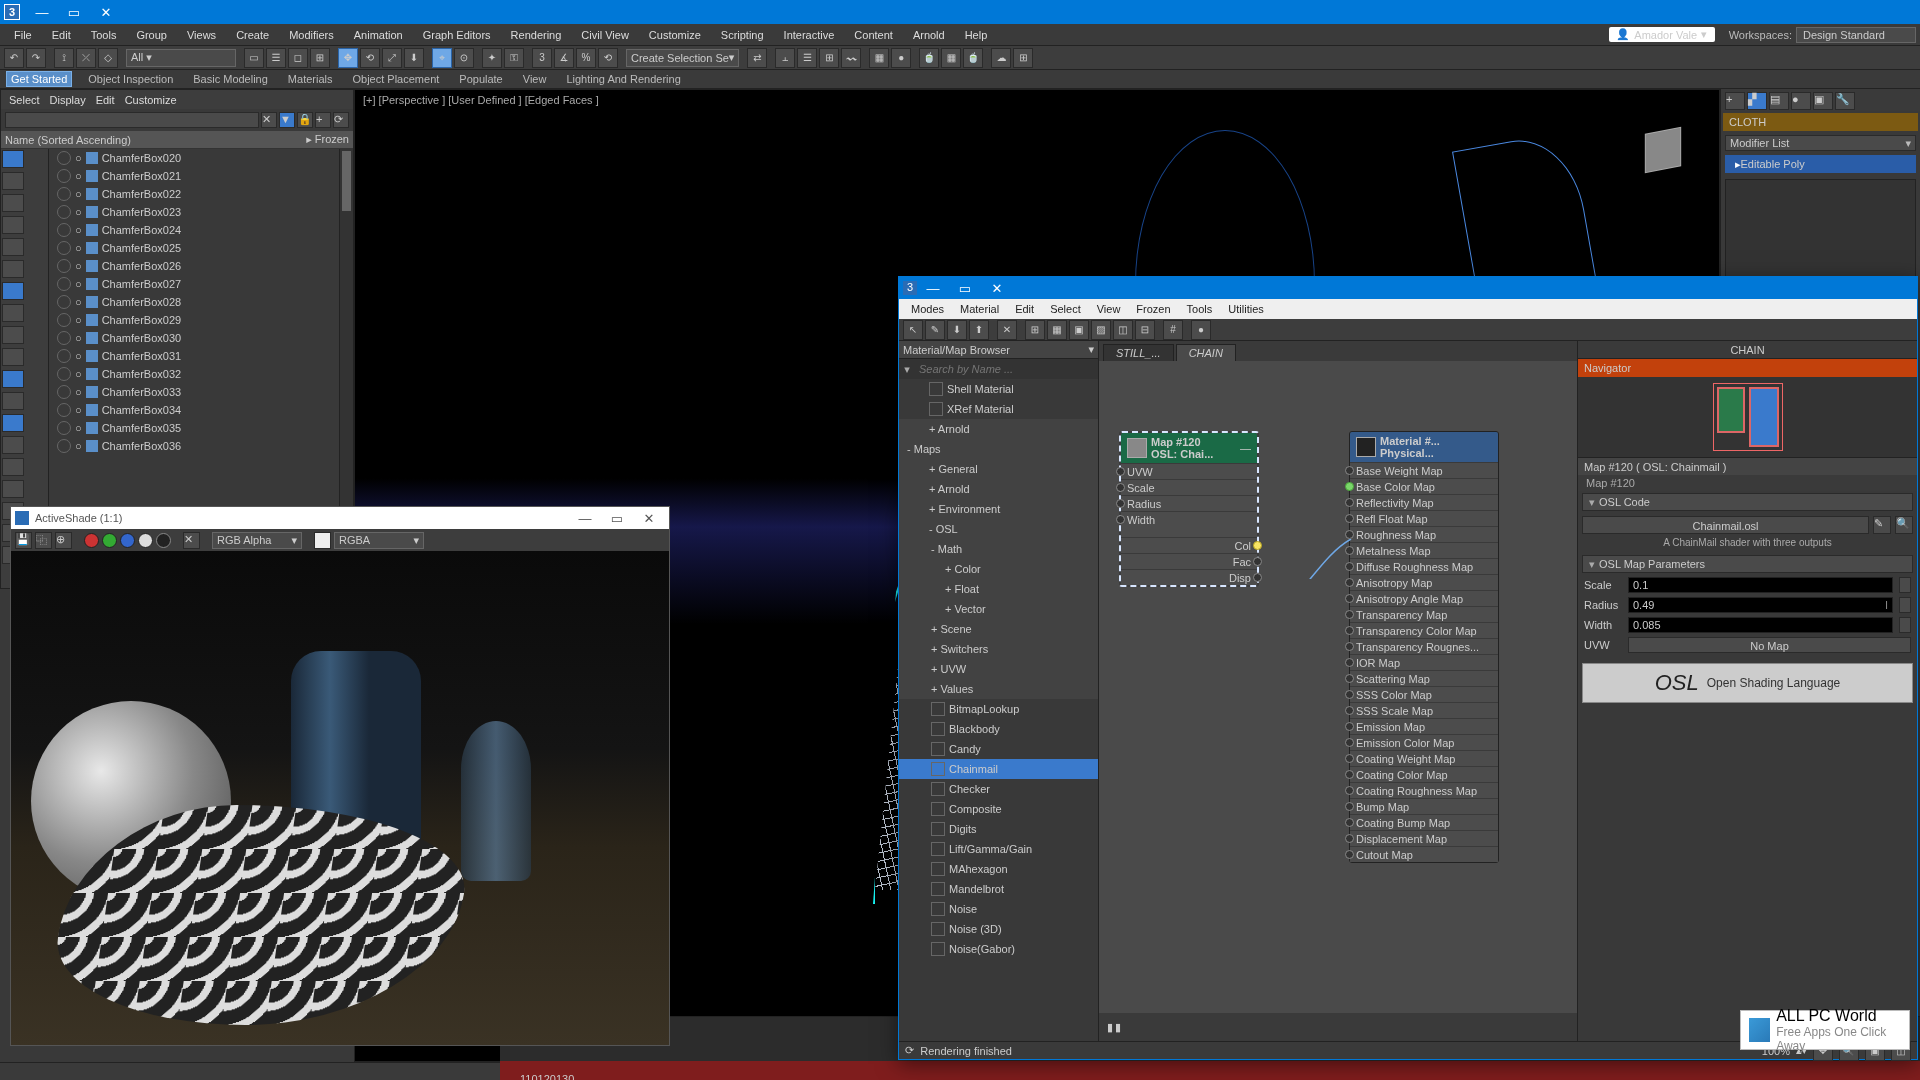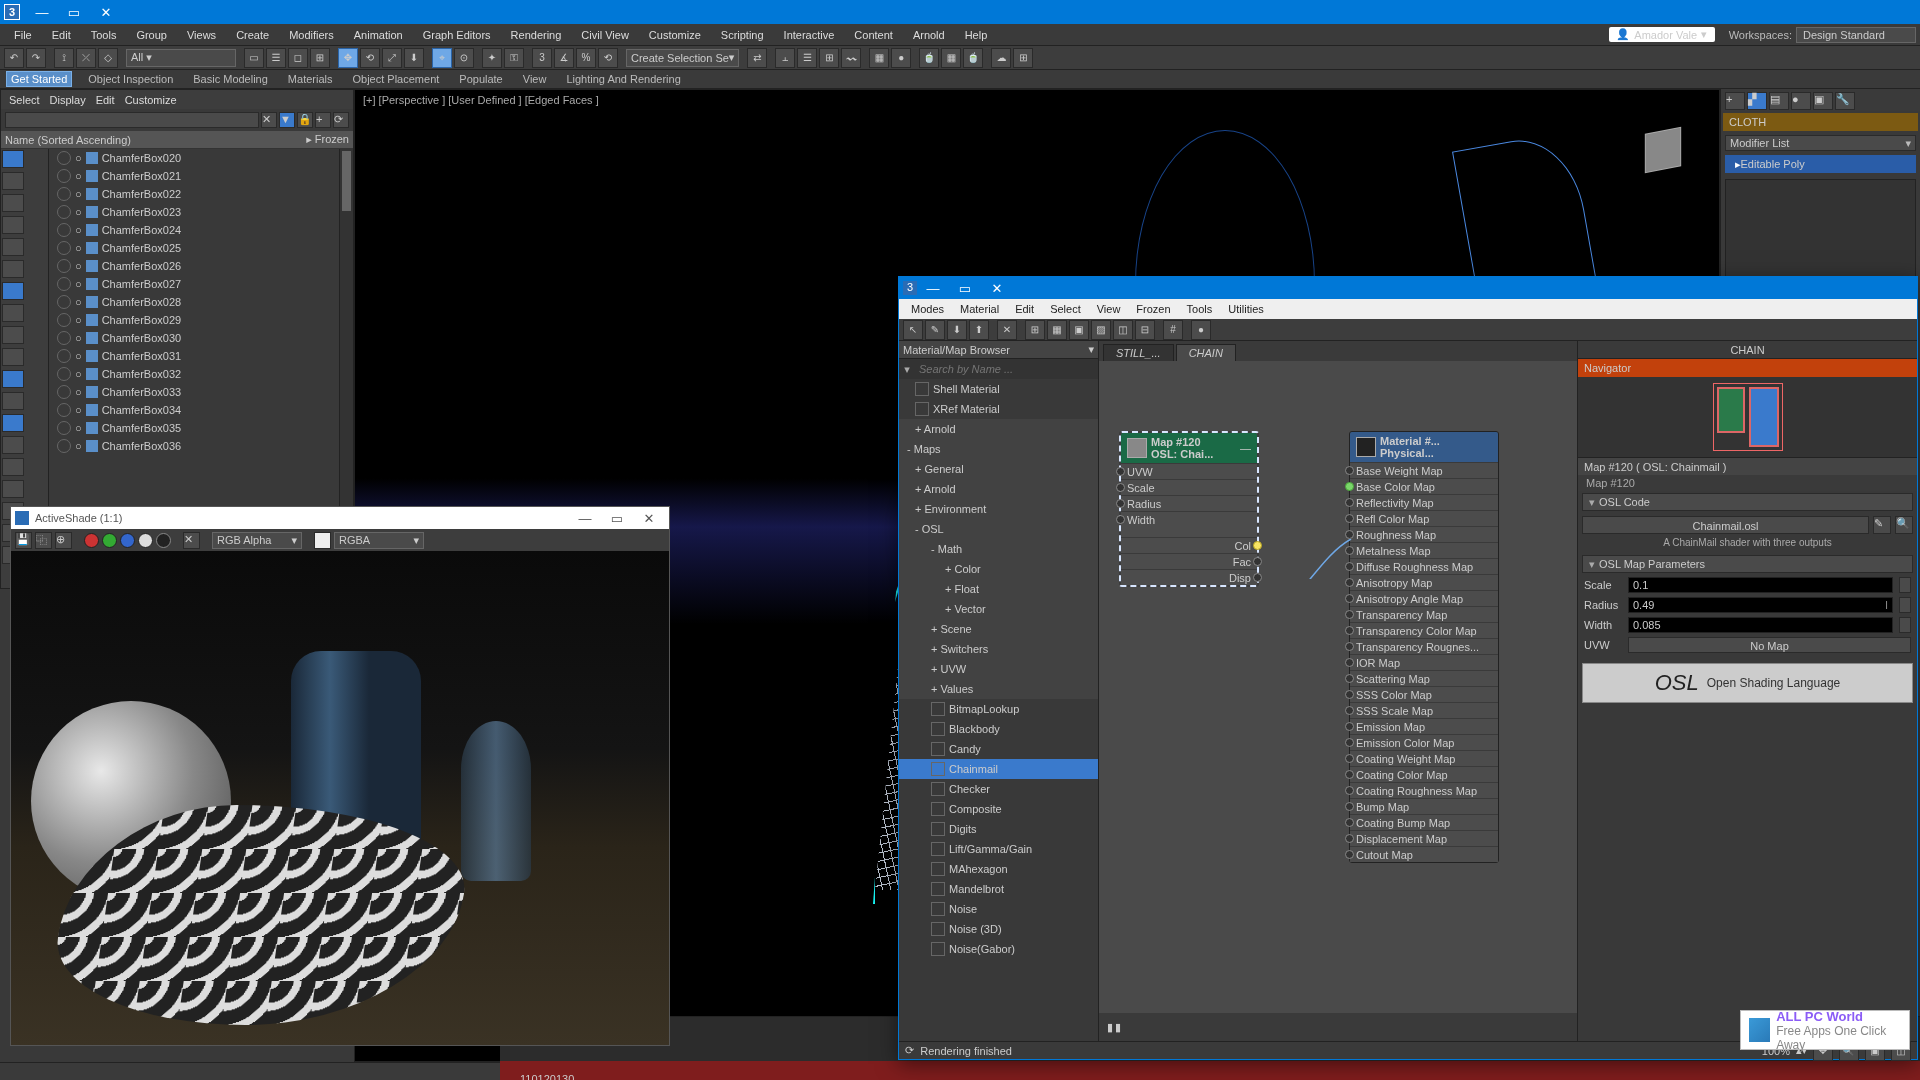--- a/index.html
+++ b/index.html
@@ -104,21 +104,21 @@
 .slate-main{flex:1;display:flex;overflow:hidden}
 
 .browser{width:200px;background:#393939;border-right:1px solid #222;display:flex;flex-direction:column}
 .browser-head{height:18px;background:#444;display:flex;align-items:center;padding:0 4px;border-bottom:1px solid #222}
 .browser-search{height:20px;background:#333;display:flex;align-items:center}
 .browser-search .tw{width:16px;text-align:center;color:#aaa}
 .browser-search input{flex:1;background:#333;border:none;color:#999;font-style:italic;padding:0 4px}
 .browser-list{flex:1;overflow-y:auto;overflow-x:hidden}
 .br{height:20px;display:flex;align-items:center;padding-left:8px;gap:4px}
 .br .sw{width:14px;height:14px;border:1px solid #666}
-.br.ind1{padding-left:16px}
+.br.ind1{padding-left:30px}
 .br.ind2{padding-left:32px}
 .br.ind3{padding-left:46px}
 .br.hdr{background:#424242}
 .br.sel{background:#3a7acc;color:#fff}
 
 .graph{flex:1;background:#4a4a4a;position:relative;display:flex;flex-direction:column}
 .graph-tabs{height:20px;background:#3a3a3a;display:flex;align-items:flex-end;gap:2px;padding:0 4px}
 .gtab{padding:2px 12px;background:#333;border:1px solid #222;border-bottom:none;font-style:italic}
 .gtab.on{background:#4a4a4a}
 .graph-canvas{flex:1;position:relative;background:#4a4a4a}
@@ -159,21 +159,21 @@
 .sock.y{background:#f7e463;border-color:#b7a423}
 .sock.g{background:#7ad66a;border-color:#4aa63a}
 .node.map{left:20px;top:70px;width:140px;border:2px dashed #d8e6ff}
 .node.mat{left:250px;top:70px;width:150px}
 .wire{position:absolute;pointer-events:none}
 .slate-status{height:18px;background:#3a3a3a;display:flex;align-items:center;padding:0 6px;gap:6px;color:#bbb;border-top:1px solid #222}
 
 .statusbar{position:absolute;left:0;right:0;bottom:0;height:18px;background:#3a3a3a;border-top:1px solid #222;display:flex;align-items:center;justify-content:flex-end;padding:0 6px;gap:6px;color:#bbb}
 .watermark{position:absolute;right:10px;bottom:30px;width:170px;height:40px;background:#fff;border:1px solid #bbb;display:flex;align-items:center;padding:0 8px;gap:6px;z-index:20}
 .watermark .lg{width:24px;height:24px;background:linear-gradient(135deg,#3a9ad8,#2a7ab8)}
-.watermark .tx1{color:#8b5cf6;font-weight:bold;font-size:13px}
+.watermark .tx1{color:#000000;font-weight:normal;font-size:16px}
 .watermark .tx2{color:#888;font-size:12px}
 </style>
 </head>
 <body>
 
 <div class="titlebar">
   <div class="icon">3</div>
   <div class="winbtns">
     <div class="winbtn">—</div>
     <div class="winbtn">▭</div>
@@ -705,21 +705,21 @@
             <div class="nrow">
               <span class="sock l g"></span>
               <span>Base Color Map</span>
             </div>
             <div class="nrow">
               <span class="sock l "></span>
               <span>Reflectivity Map</span>
             </div>
             <div class="nrow">
               <span class="sock l "></span>
-              <span>Refl Color Map</span>
+              <span>Refl Float Map</span>
             </div>
             <div class="nrow">
               <span class="sock l "></span>
               <span>Roughness Map</span>
             </div>
             <div class="nrow">
               <span class="sock l "></span>
               <span>Metalness Map</span>
             </div>
             <div class="nrow">

